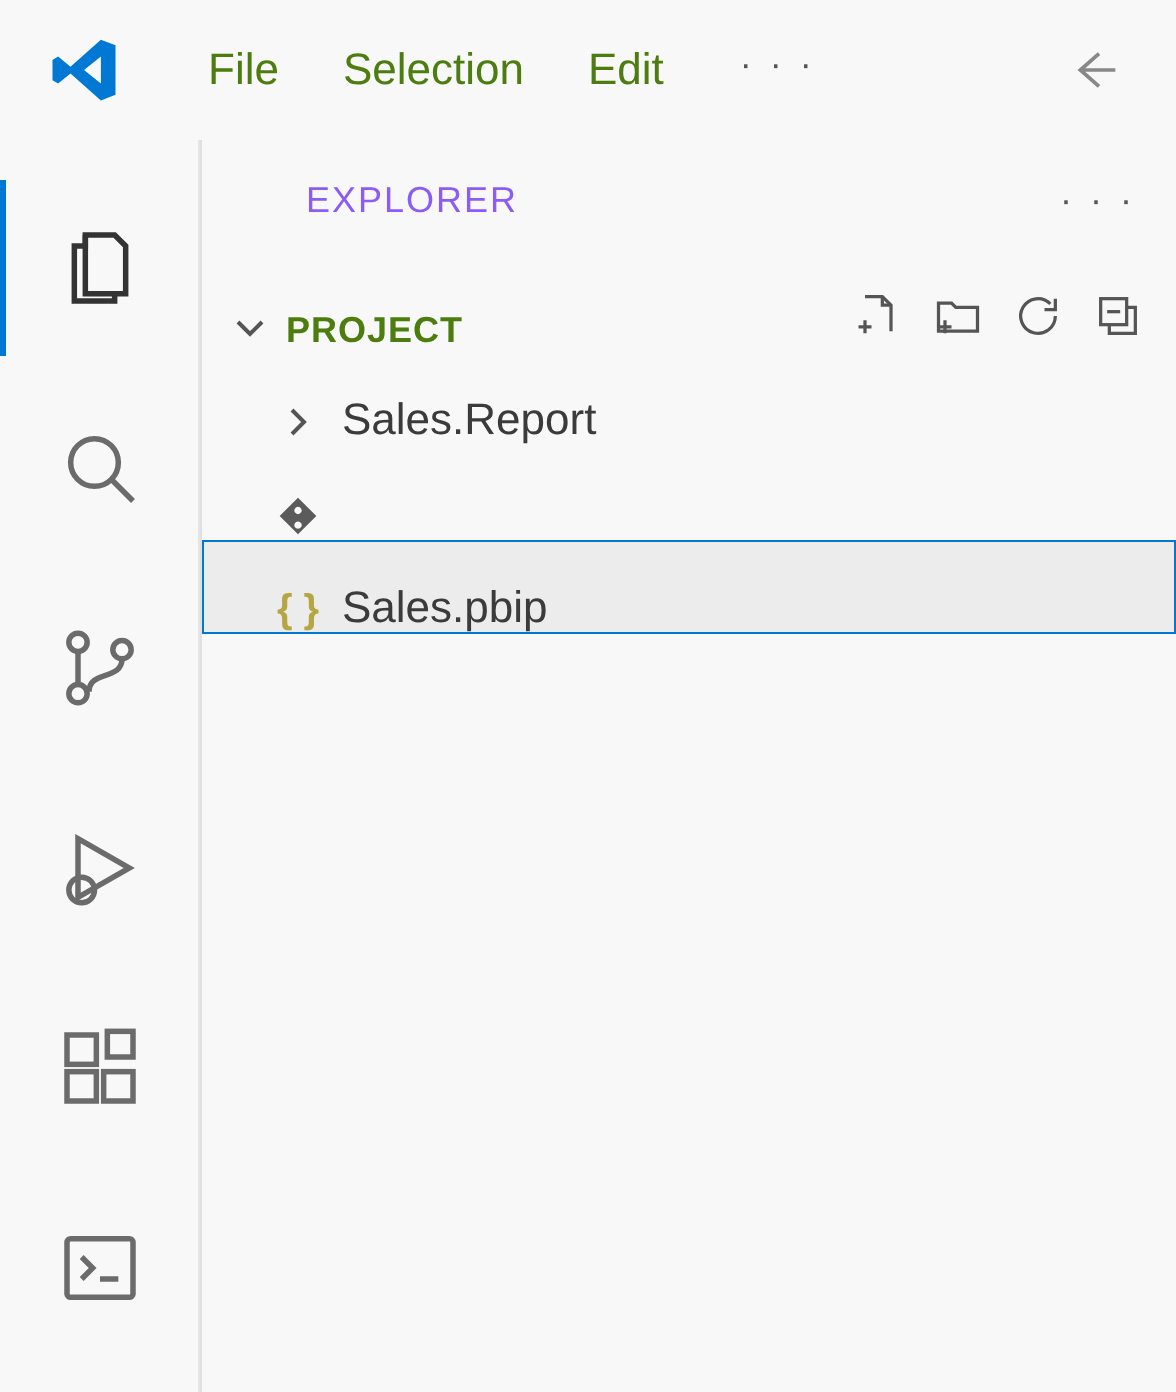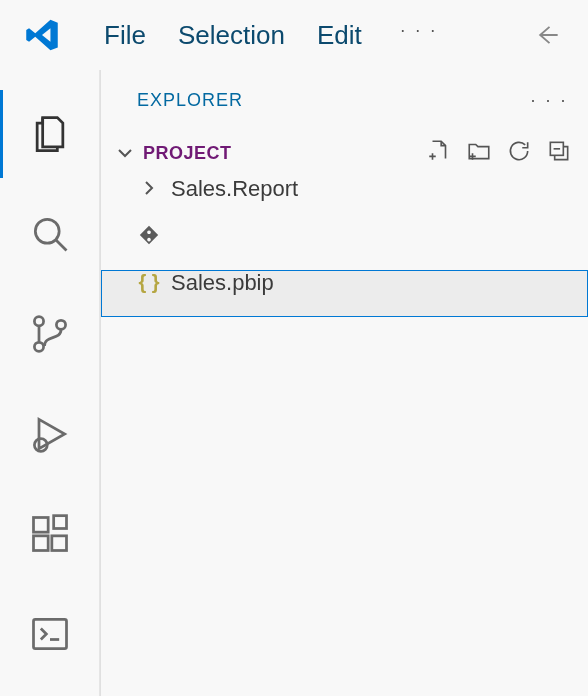--- a/index.html
+++ b/index.html
@@ -23,23 +23,23 @@
       height: 36px;
       margin-left: 12px;
       margin-right: 28px;
     }
     .menubar {
       display: flex;
       gap: 0;
     }
     .menubar-item {
       padding: 6px 16px;
-      font-size: 26px;
+      font-size: 22px;
       cursor: default;
-      color: #0c4a6e;
+      color: #4d7c0f;
     }
     .menu-overflow {
       margin-left: 12px;
       font-size: 18px;
       letter-spacing: 2px;
       padding: 6px 10px;
       cursor: default;
       color: #555;
     }
     .titlebar-right {
@@ -96,38 +96,39 @@
     }
     .sidebar-title {
       height: 60px;
       display: flex;
       align-items: center;
       padding: 0 20px 0 36px;
     }
     .sidebar-title-text {
       font-size: 18px;
       letter-spacing: 1px;
-      color: #0369a1;
+      color: #8b5cf6;
+      margin-left: 16px;
     }
     .sidebar-title-actions {
       margin-left: auto;
       font-size: 18px;
       letter-spacing: 2px;
       color: #555;
       cursor: pointer;
     }
     .section-header {
       display: flex;
-      align-items: center;
+      align-items: flex-end;
       height: 46px;
       padding: 0 16px 0 12px;
       font-size: 18px;
       font-weight: 700;
       letter-spacing: 0.5px;
-      color: #701a75;
+      color: #4d7c0f;
       cursor: pointer;
     }
     .section-header .chev {
       width: 24px;
       height: 24px;
       margin-right: 6px;
     }
     .section-actions {
       margin-left: auto;
       display: flex;
@@ -135,21 +136,21 @@
       align-items: center;
     }
     .section-actions svg { width: 26px; height: 26px; }
     .section-actions .action { cursor: pointer; }
     .tree {
       display: flex;
       flex-direction: column;
     }
     .tree-row {
       display: flex;
-      align-items: flex-start;
+      align-items: flex-end;
       height: 47px;
       padding-left: 36px;
       font-size: 22px;
       color: #3b3b3b;
       cursor: pointer;
     }
     .tree-row.selected {
       background: #ececec;
       outline: 1px solid #0078d4;
       outline-offset: -1px;

